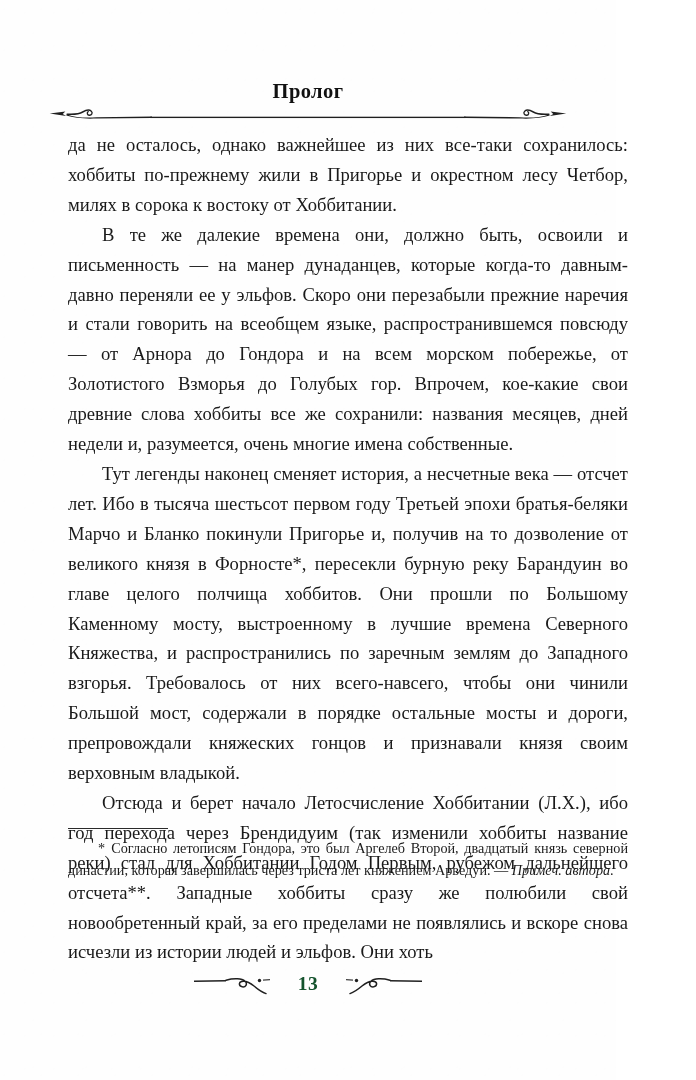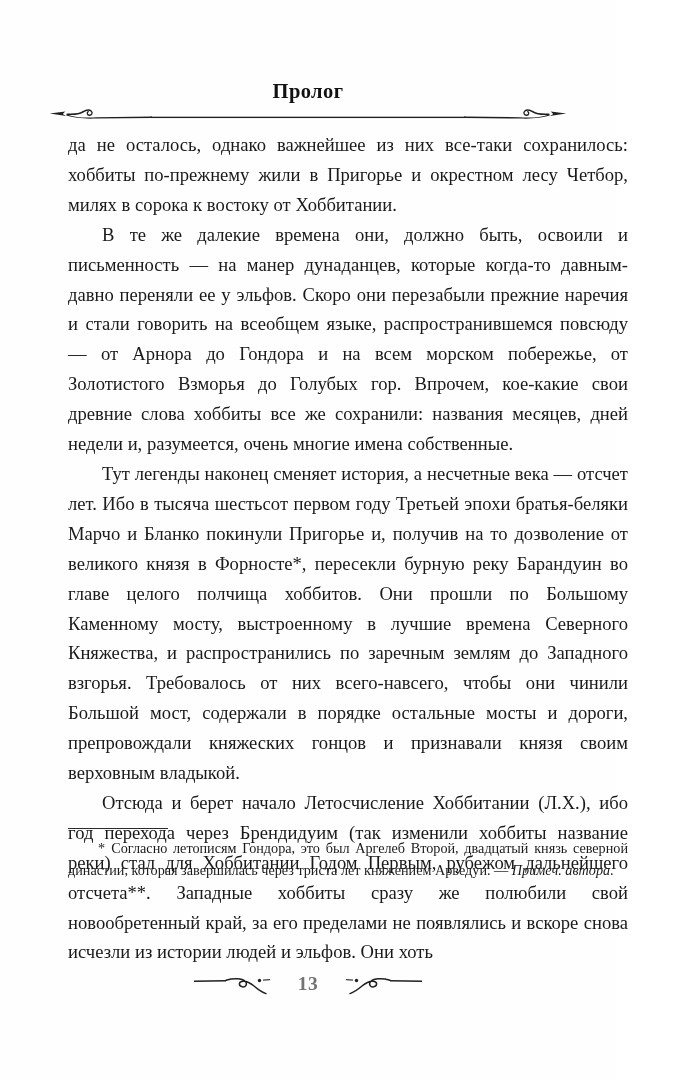--- a/index.html
+++ b/index.html
@@ -107,21 +107,21 @@
     height: 36px;
     display: flex;
     align-items: center;
     justify-content: center;
     gap: 0px;
   }
   .folio-orn { display: block; }
   .folio-num {
     font-size: 19.5px;
     font-weight: 700;
-    color: #737373;
+    color: #14532d;
     padding: 0 14px;
     line-height: 24px;
     letter-spacing: 0.5px;
   }
 
   
   .scan-noise {
     position: absolute;
     inset: 0;
     pointer-events: none;

